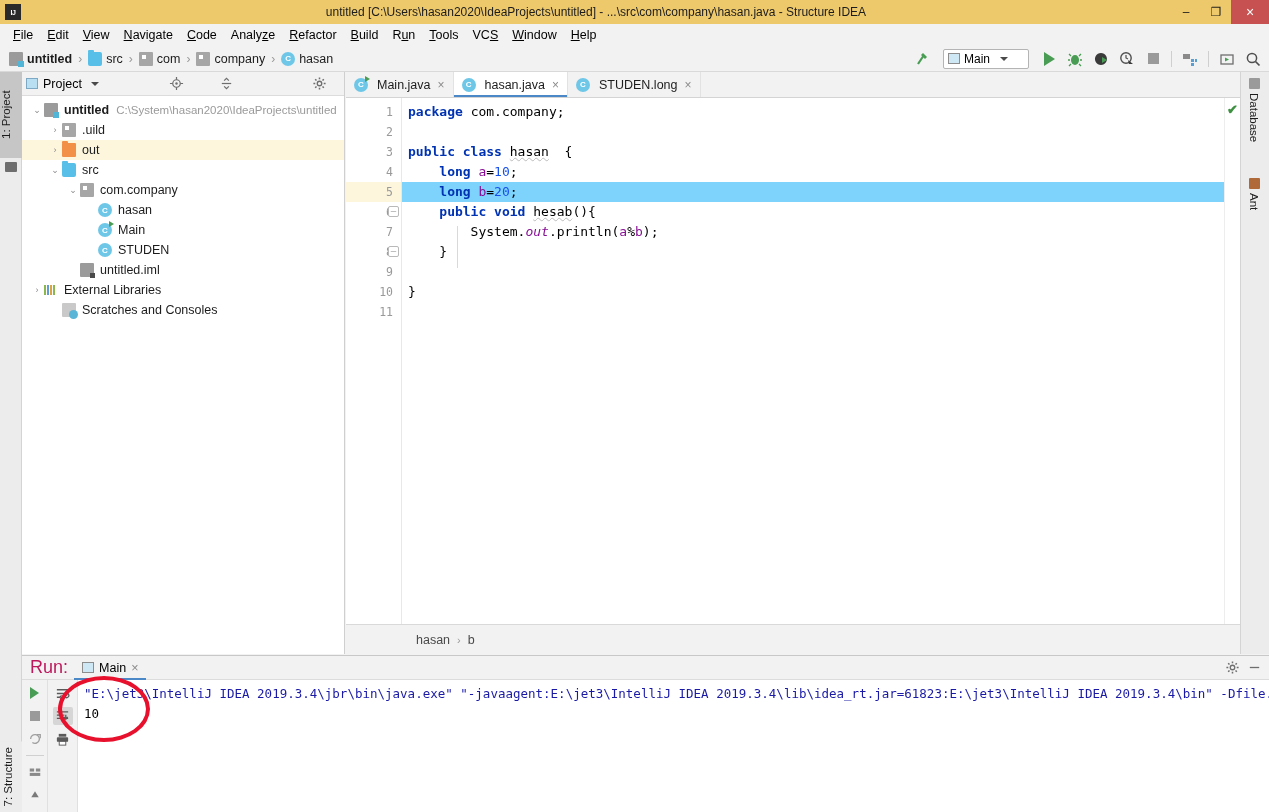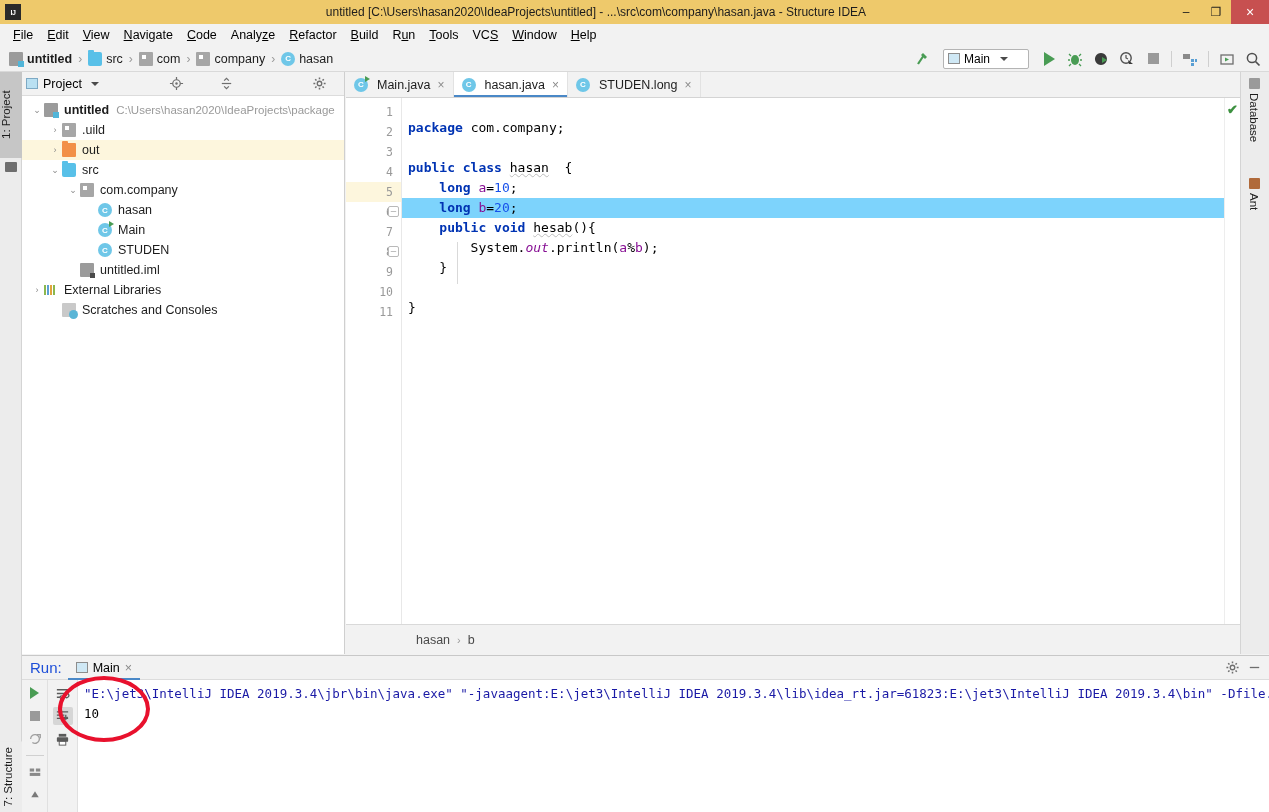--- a/index.html
+++ b/index.html
@@ -157,21 +157,21 @@
   }
   .gutter .ln { height:20px; line-height:20px; padding-right:8px; }
   .gutter .ln.hl { background:#fdf6dd; }
   .fold {
     position:absolute; right:2px; width:11px;height:11px;border:1px solid #b9b9b9;border-radius:2px;
     background:#fff; color:#9a9a9a; font-size:9px; line-height:9px; text-align:center;
   }
   .code {
     flex:1; position:relative; padding-top:4px;
     font-family:"DejaVu Sans Mono", monospace; font-size:13px; line-height:20px;
-    white-space:pre; color:#000;margin-top:16px;
+    white-space:pre; color:#000;
   }
   .code .line { height:20px; padding-left:6px; }
   .code .line.hl { background:#7dd3fc; }
   .kw { color:#0033b3; font-weight:bold; }
   .num { color:#1750eb; }
   .fld { color:#871094; }
   .ital { color:#871094; font-style:italic; }
   .wavy { text-decoration: underline; text-decoration-style: wavy; text-decoration-color:#bdbdbd; text-decoration-thickness:1px;}
   .indent-guide{ position:absolute; width:1px; background:#d9d9d9;}
 
@@ -200,21 +200,21 @@
 
   
   .run-panel{
     position:absolute; left:22px; top:655px; width:1247px; height:157px;
     background:#ffffff; border-top:1px solid #c8c8c8;
   }
   .run-header{
     height:24px; background:#f2f2f2; display:flex; align-items:center; padding:0 4px;
     border-bottom:1px solid #dcdcdc;
   }
-  .run-label{font-size:15px;color:#1d4ed8;padding:0 6px 0 4px;}
+  .run-label{font-size:18px;color:#be185d;padding:0 6px 0 4px;}
   .run-tab{display:flex;align-items:center;gap:5px;padding:0 8px;height:24px;position:relative;font-size:12.5px;}
   .run-tab:after{content:"";position:absolute;left:0;bottom:0;width:100%;height:2px;background:#4a88c7;}
   .run-header .spacer{flex:1;}
 
   .run-body{display:flex;height:132px;}
   .run-toolbar{
     width:26px; background:#f2f2f2; border-right:1px solid #e0e0e0;
     display:flex;flex-direction:column;align-items:center;padding-top:4px;gap:5px;
   }
   .run-toolbar2{
@@ -395,21 +395,21 @@
         <svg width="15" height="15" viewBox="0 0 16 16">
             <path d="M3 8 h10" stroke="#6e6e6e" stroke-width="1.4"></path>
           </svg>
       </div>
     </div>
     <div class="tree" id="tree">
         <div class="tree-row" style="padding-left: 8px;">
           <span class="arrow">⌄</span>
           <span class="ic ic-module"></span>
           <span class="tw-label bold">untitled</span>
-          <span class="tw-path">C:\Users\hasan2020\IdeaProjects\package</span>
+          <span class="tw-path">C:\System\hasan2020\IdeaProjects\untitled</span>
         </div>
         <div class="tree-row" style="padding-left: 26px;">
           <span class="arrow">›</span>
           <span class="ic ic-folder-gray"></span>
           <span class="tw-label">.uild</span>
         </div>
         <div class="tree-row hl" style="padding-left: 26px;">
           <span class="arrow">›</span>
           <span class="ic ic-folder-orange"></span>
           <span class="tw-label">out</span>

